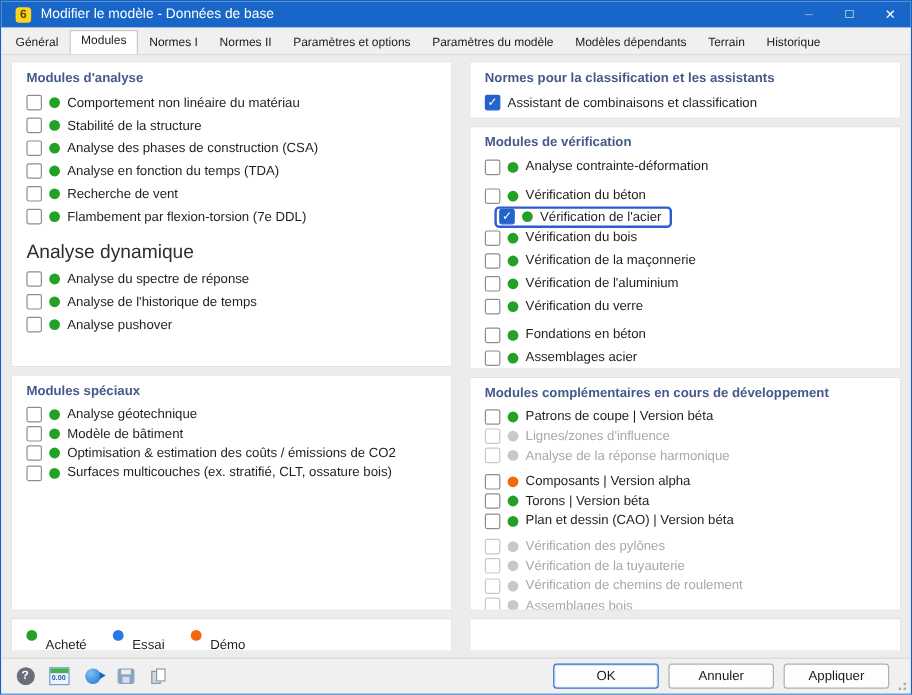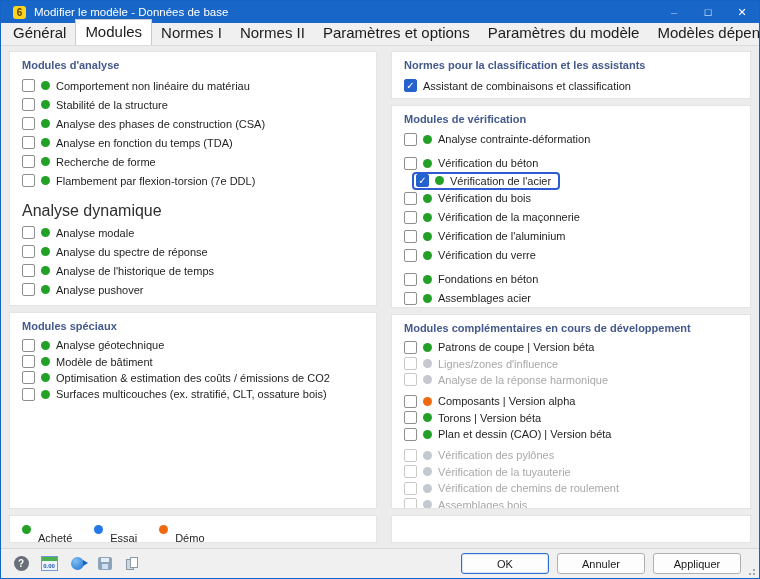--- a/index.html
+++ b/index.html
@@ -14,21 +14,21 @@
               display:flex; align-items:center; justify-content:center; flex:none; }
   .title { color:#fff; font-size:11.5px; }
   .win-controls { margin-left:auto; display:flex; height:100%; }
   .win-btn { width:34px; display:flex; align-items:center; justify-content:center;
              color:#fff; font-size:11px; }
   .win-btn.min { color:#8fb7e8; }
 
   
   .tabstrip { height:23px; background:#f0f0f0; display:flex; align-items:flex-end;
               padding-left:3px; border-bottom:1px solid #dcdcdc; }
-  .tab { font-size:15px; color:#1c1c1c; padding:3px 9px 4px; white-space:nowrap; }
+  .tab { font-size:10px; color:#1c1c1c; padding:3px 9px 4px; white-space:nowrap; }
   .tab.active { background:#fff; border:1px solid #c9c9c9; border-bottom:none; padding-bottom:5px; }
 
   
   .content { height:502px; padding:5px 8px; display:flex; gap:14px; background:#ececec; }
   .col { display:flex; flex-direction:column; gap:6px; }
   .col.left { width:368px; flex:none; }
   .col.right { flex:1; }
   .gbox { background:#fff; border:1px solid #e4e4e4; overflow:hidden; }
   .gtitle { color:#44598c; font-weight:bold; font-size:11px; padding:7px 12px 5px; }
   .subtitle { font-size:16px; color:#2e2e2e; padding:12px 12px 3px; }
@@ -140,35 +140,30 @@
               <span class="lbl">Analyse des phases de construction (CSA)</span>
             </div>
             <div class="row">
               <span class="checkbox"></span>
               <span class="dot" style="background: rgb(35, 161, 39);"></span>
               <span class="lbl">Analyse en fonction du temps (TDA)</span>
             </div>
             <div class="row">
               <span class="checkbox"></span>
               <span class="dot" style="background: rgb(35, 161, 39);"></span>
-              <span class="lbl">Recherche de forme</span>
+              <span class="lbl">Recherche de vent</span>
             </div>
             <div class="row">
               <span class="checkbox"></span>
               <span class="dot" style="background: rgb(35, 161, 39);"></span>
               <span class="lbl">Flambement par flexion-torsion (7e DDL)</span>
             </div>
           </div>
         <div class="subtitle">Analyse dynamique</div>
         <div class="rows">
-            <div class="row">
-              <span class="checkbox"></span>
-              <span class="dot" style="background: rgb(35, 161, 39);"></span>
-              <span class="lbl">Analyse modale</span>
-            </div>
             <div class="row">
               <span class="checkbox"></span>
               <span class="dot" style="background: rgb(35, 161, 39);"></span>
               <span class="lbl">Analyse du spectre de réponse</span>
             </div>
             <div class="row">
               <span class="checkbox"></span>
               <span class="dot" style="background: rgb(35, 161, 39);"></span>
               <span class="lbl">Analyse de l'historique de temps</span>
             </div>

